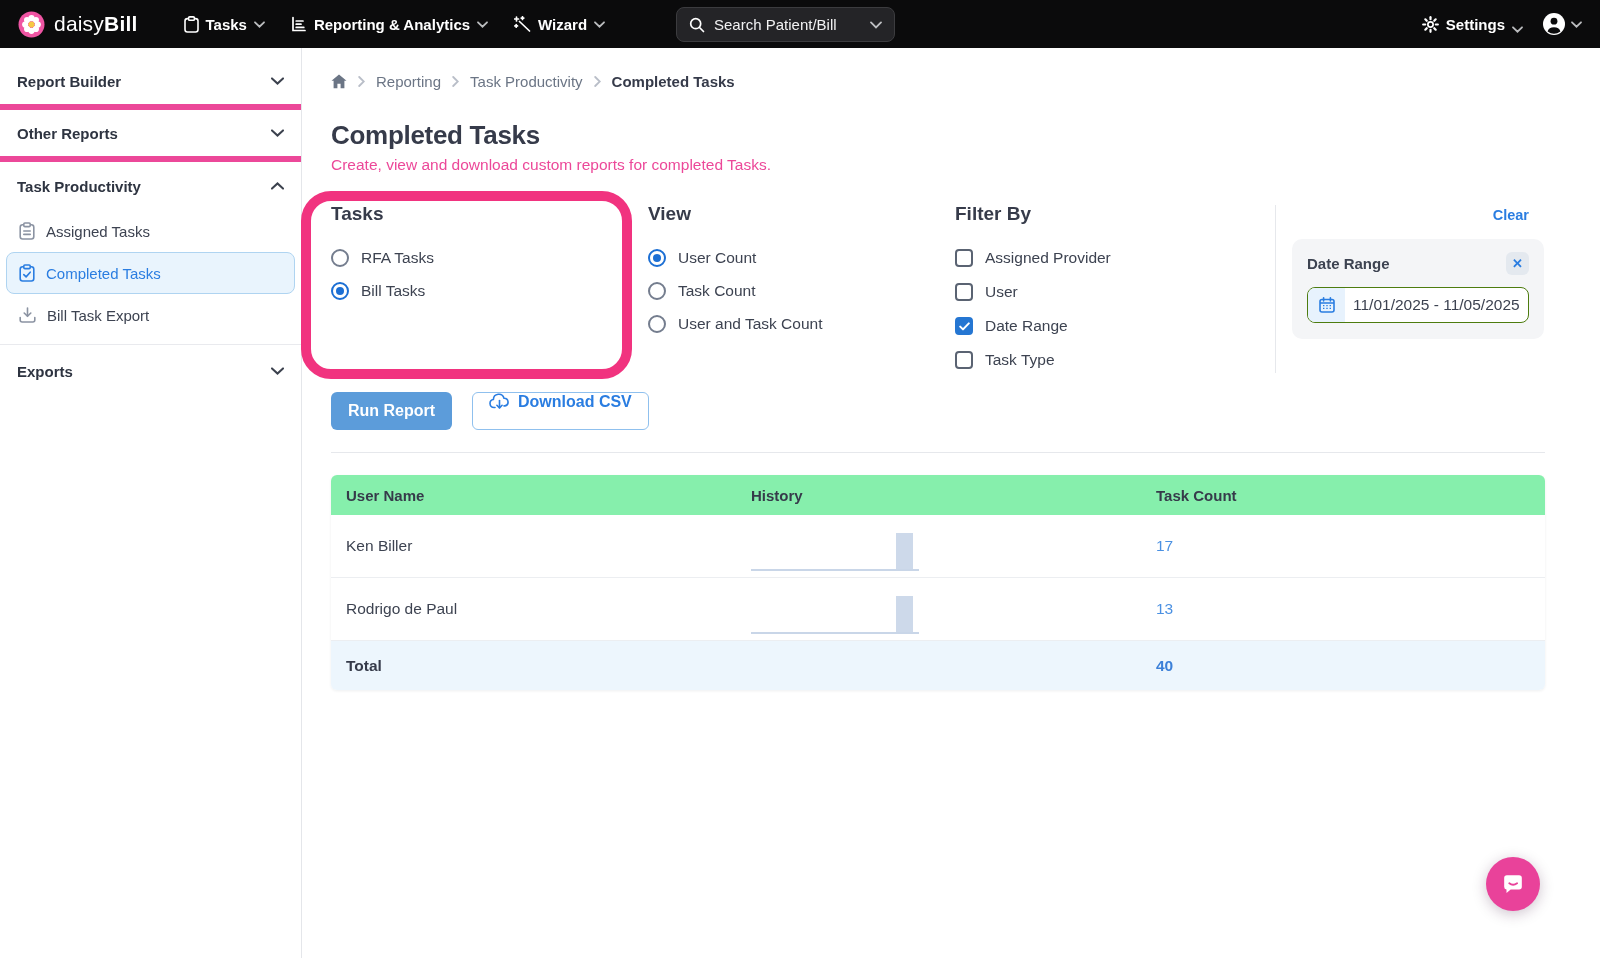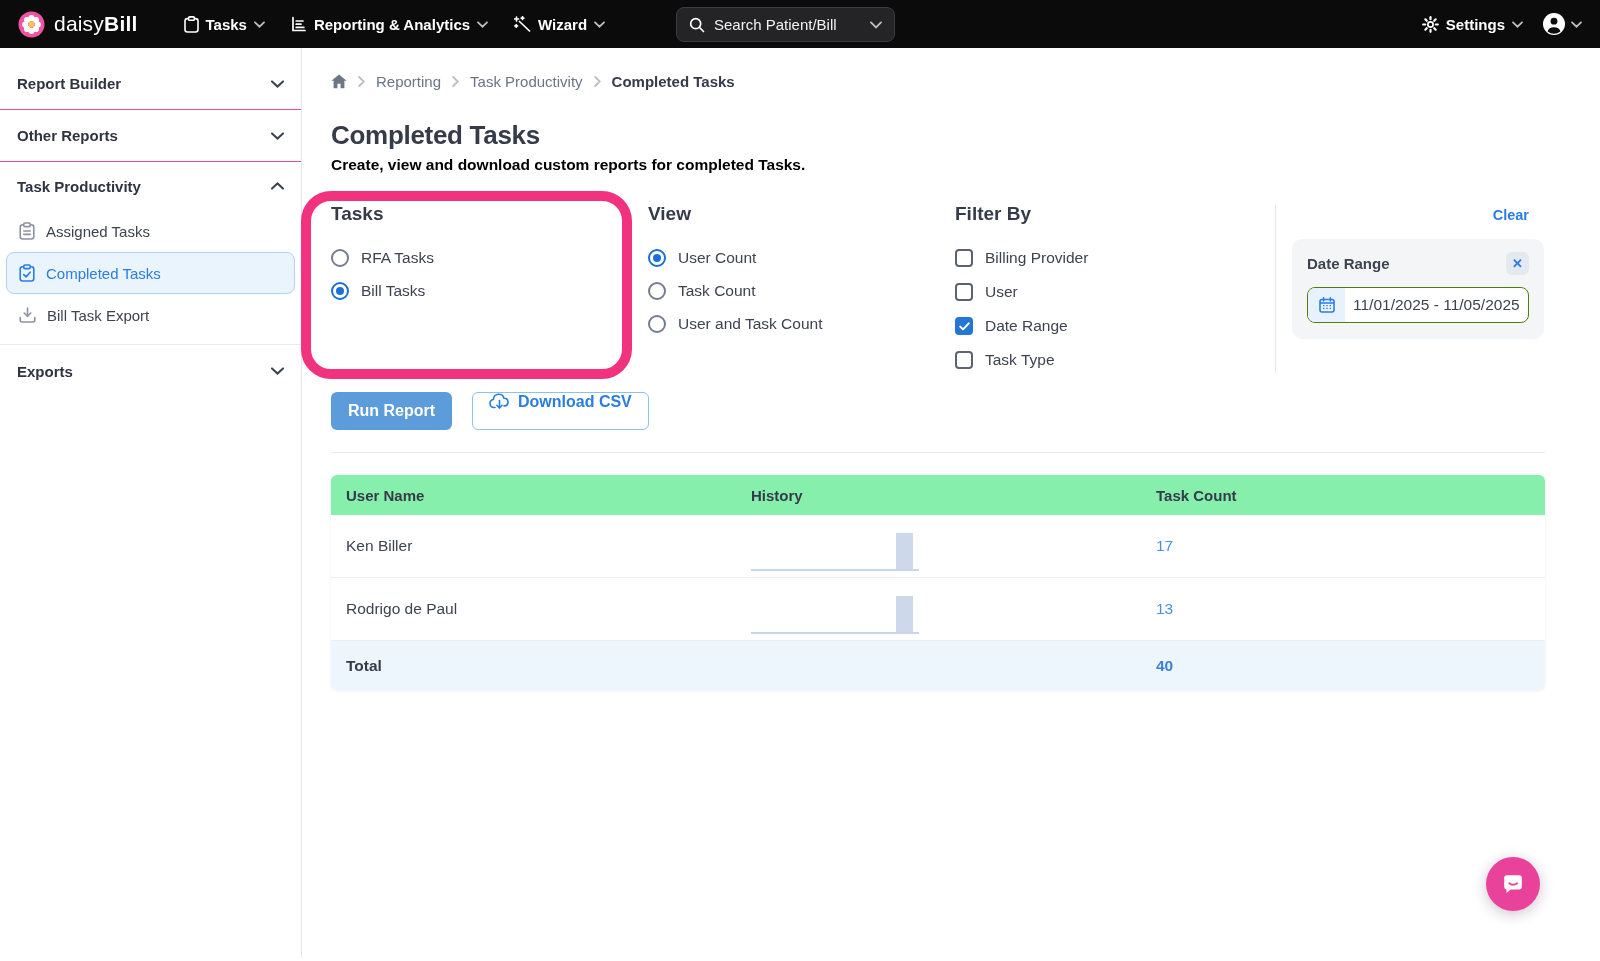--- a/index.html
+++ b/index.html
@@ -16,49 +16,49 @@
   .nav-menus { display:flex; align-items:center; margin-left:20px; }
   .nav-item { display:flex; align-items:center; gap:7px; margin-left:26px; font-size:15px;
     font-weight:bold; cursor:pointer; white-space:nowrap; }
   .nav-item svg, .nav-right svg.gicon { flex:0 0 auto; }
   .chev { opacity:.85; }
   .nav-search { position:absolute; left:676px; top:7px; width:219px; height:35px;
     background:#242427; border:1px solid #3c3c3f; border-radius:8px; display:flex;
     align-items:center; padding:0 12px; gap:9px; color:#f2f2f3; font-size:15px; cursor:pointer; }
   .nav-search .chev { margin-left:auto; }
   .nav-right { margin-left:auto; display:flex; align-items:center; gap:20px; }
-  .nav-settings { display:flex; align-items:center; gap:7px; font-size:15px; font-weight:bold; cursor:pointer; }
+  .nav-settings { display:flex; align-items:flex-end; gap:7px; font-size:15px; font-weight:bold; cursor:pointer; }
   .nav-user { display:flex; align-items:center; gap:6px; cursor:pointer; }
 
   
   .sidebar { position:absolute; top:48px; left:0; width:302px; bottom:0; background:#fff;
     border-right:1px solid #e4e6ea; padding-top:10px; }
   .side-row { height:52px; display:flex; align-items:center; justify-content:space-between;
     padding:0 17px; font-size:15px; font-weight:bold; color:#2e3441; cursor:pointer; }
-  .side-row.bordered { border-bottom:1px solid #ec4899; }
+  .side-row.bordered { border-bottom:6px solid #ec4899; }
   .side-group-header { height:48px; display:flex; align-items:center; justify-content:space-between;
     padding:0 17px; font-size:15px; font-weight:bold; color:#2e3441; cursor:pointer; }
   .side-items { padding:0 6px 8px; border-bottom:1px solid #e9eaee; }
   .side-item { height:42px; display:flex; align-items:center; gap:11px; padding:0 12px;
     font-size:15px; color:#3d4351; border:1px solid transparent; border-radius:8px; cursor:pointer; }
   .side-item .sicon { color:#8b93a2; display:flex; }
   .side-item.active { background:#e9f4fd; border-color:#afd4f1; color:#2a7de1; }
   .side-item.active .sicon { color:#2a7de1; }
 
   
   .main { position:absolute; left:302px; top:48px; right:0; bottom:0; background:#fff; }
   .content { position:relative; padding:23px 0 0 29px; }
 
   .breadcrumb { display:flex; align-items:center; gap:11px; font-size:15px; color:#6b7585; height:20px; }
   .crumb-link { cursor:pointer; }
   .crumb-current { font-weight:bold; color:#363b4a; }
 
   .page-title { margin-top:29px; font-size:26px; line-height:30px; font-weight:bold;
     color:#363b4a; letter-spacing:-.3px; }
-  .page-subtitle { margin-top:5px; font-size:15.5px; line-height:20px; color:#000000;font-weight:bold; }
+  .page-subtitle { margin-top:5px; font-size:15.5px; line-height:20px; color:#ec4899; }
 
   .config-row { display:flex; margin-top:28px; height:189px; }
   .col-tasks { width:317px; }
   .col-view { width:307px; }
   .col-filter { width:320px; }
   .vdivider { width:1px; background:#e6e8ec; height:168px; margin-top:2px; }
   .col-right { width:268px; display:flex; flex-direction:column; padding-left:16px; }
 
   .sec-title { font-size:19px; font-weight:bold; color:#363b4a; margin-bottom:16px; }
   .opt { display:flex; align-items:center; gap:12px; height:33px; font-size:15.5px;
@@ -343,21 +343,21 @@
           <label class="opt">
             <span class="radio"></span>
             <span>User and Task Count</span>
           </label>
         </section>
 
         <section class="col-filter">
           <h2 class="sec-title">Filter By</h2>
           <label class="opt copt">
             <span class="checkbox"></span>
-            <span>Billing Provider</span>
+            <span>Assigned Provider</span>
           </label>
           <label class="opt copt">
             <span class="checkbox"></span>
             <span>User</span>
           </label>
           <label class="opt copt">
             <span class="checkbox checked">
               <svg width="11" height="9" viewBox="0 0 11 9" fill="none" stroke="#fff" stroke-width="2" stroke-linecap="round" stroke-linejoin="round">
                   <path d="M1.2 4.6 L4 7.4 L9.8 1.4"></path>
                 </svg>

